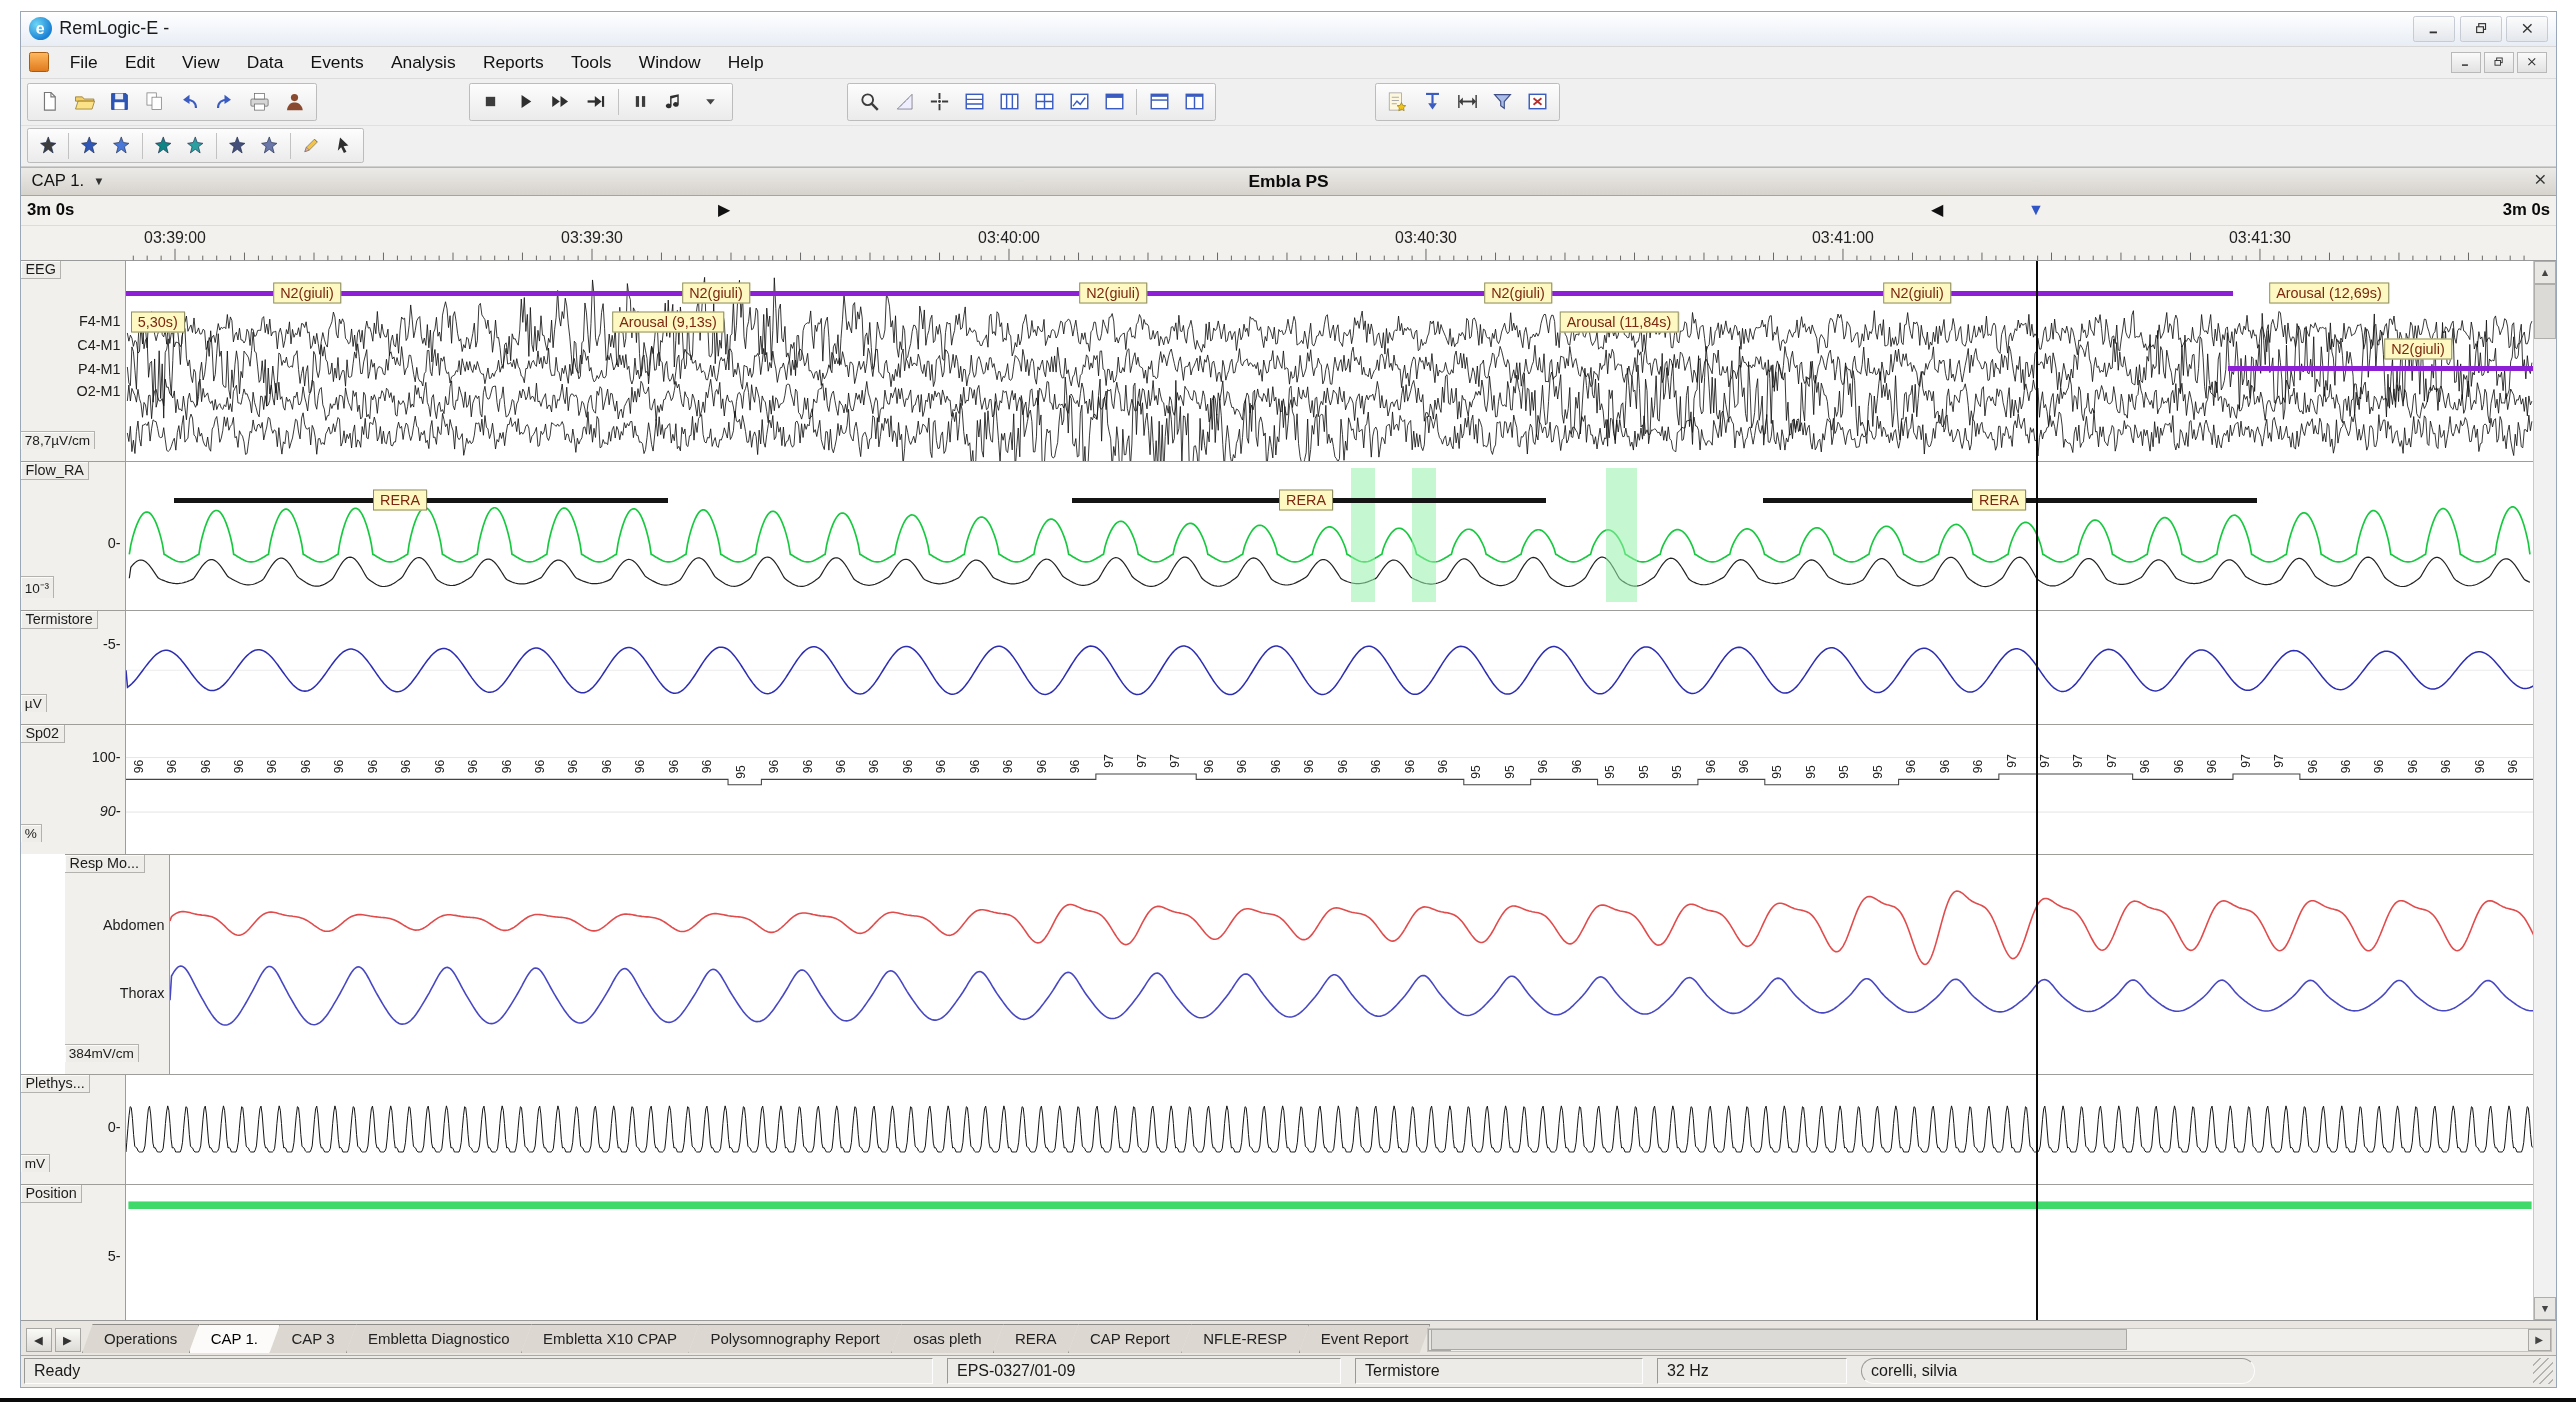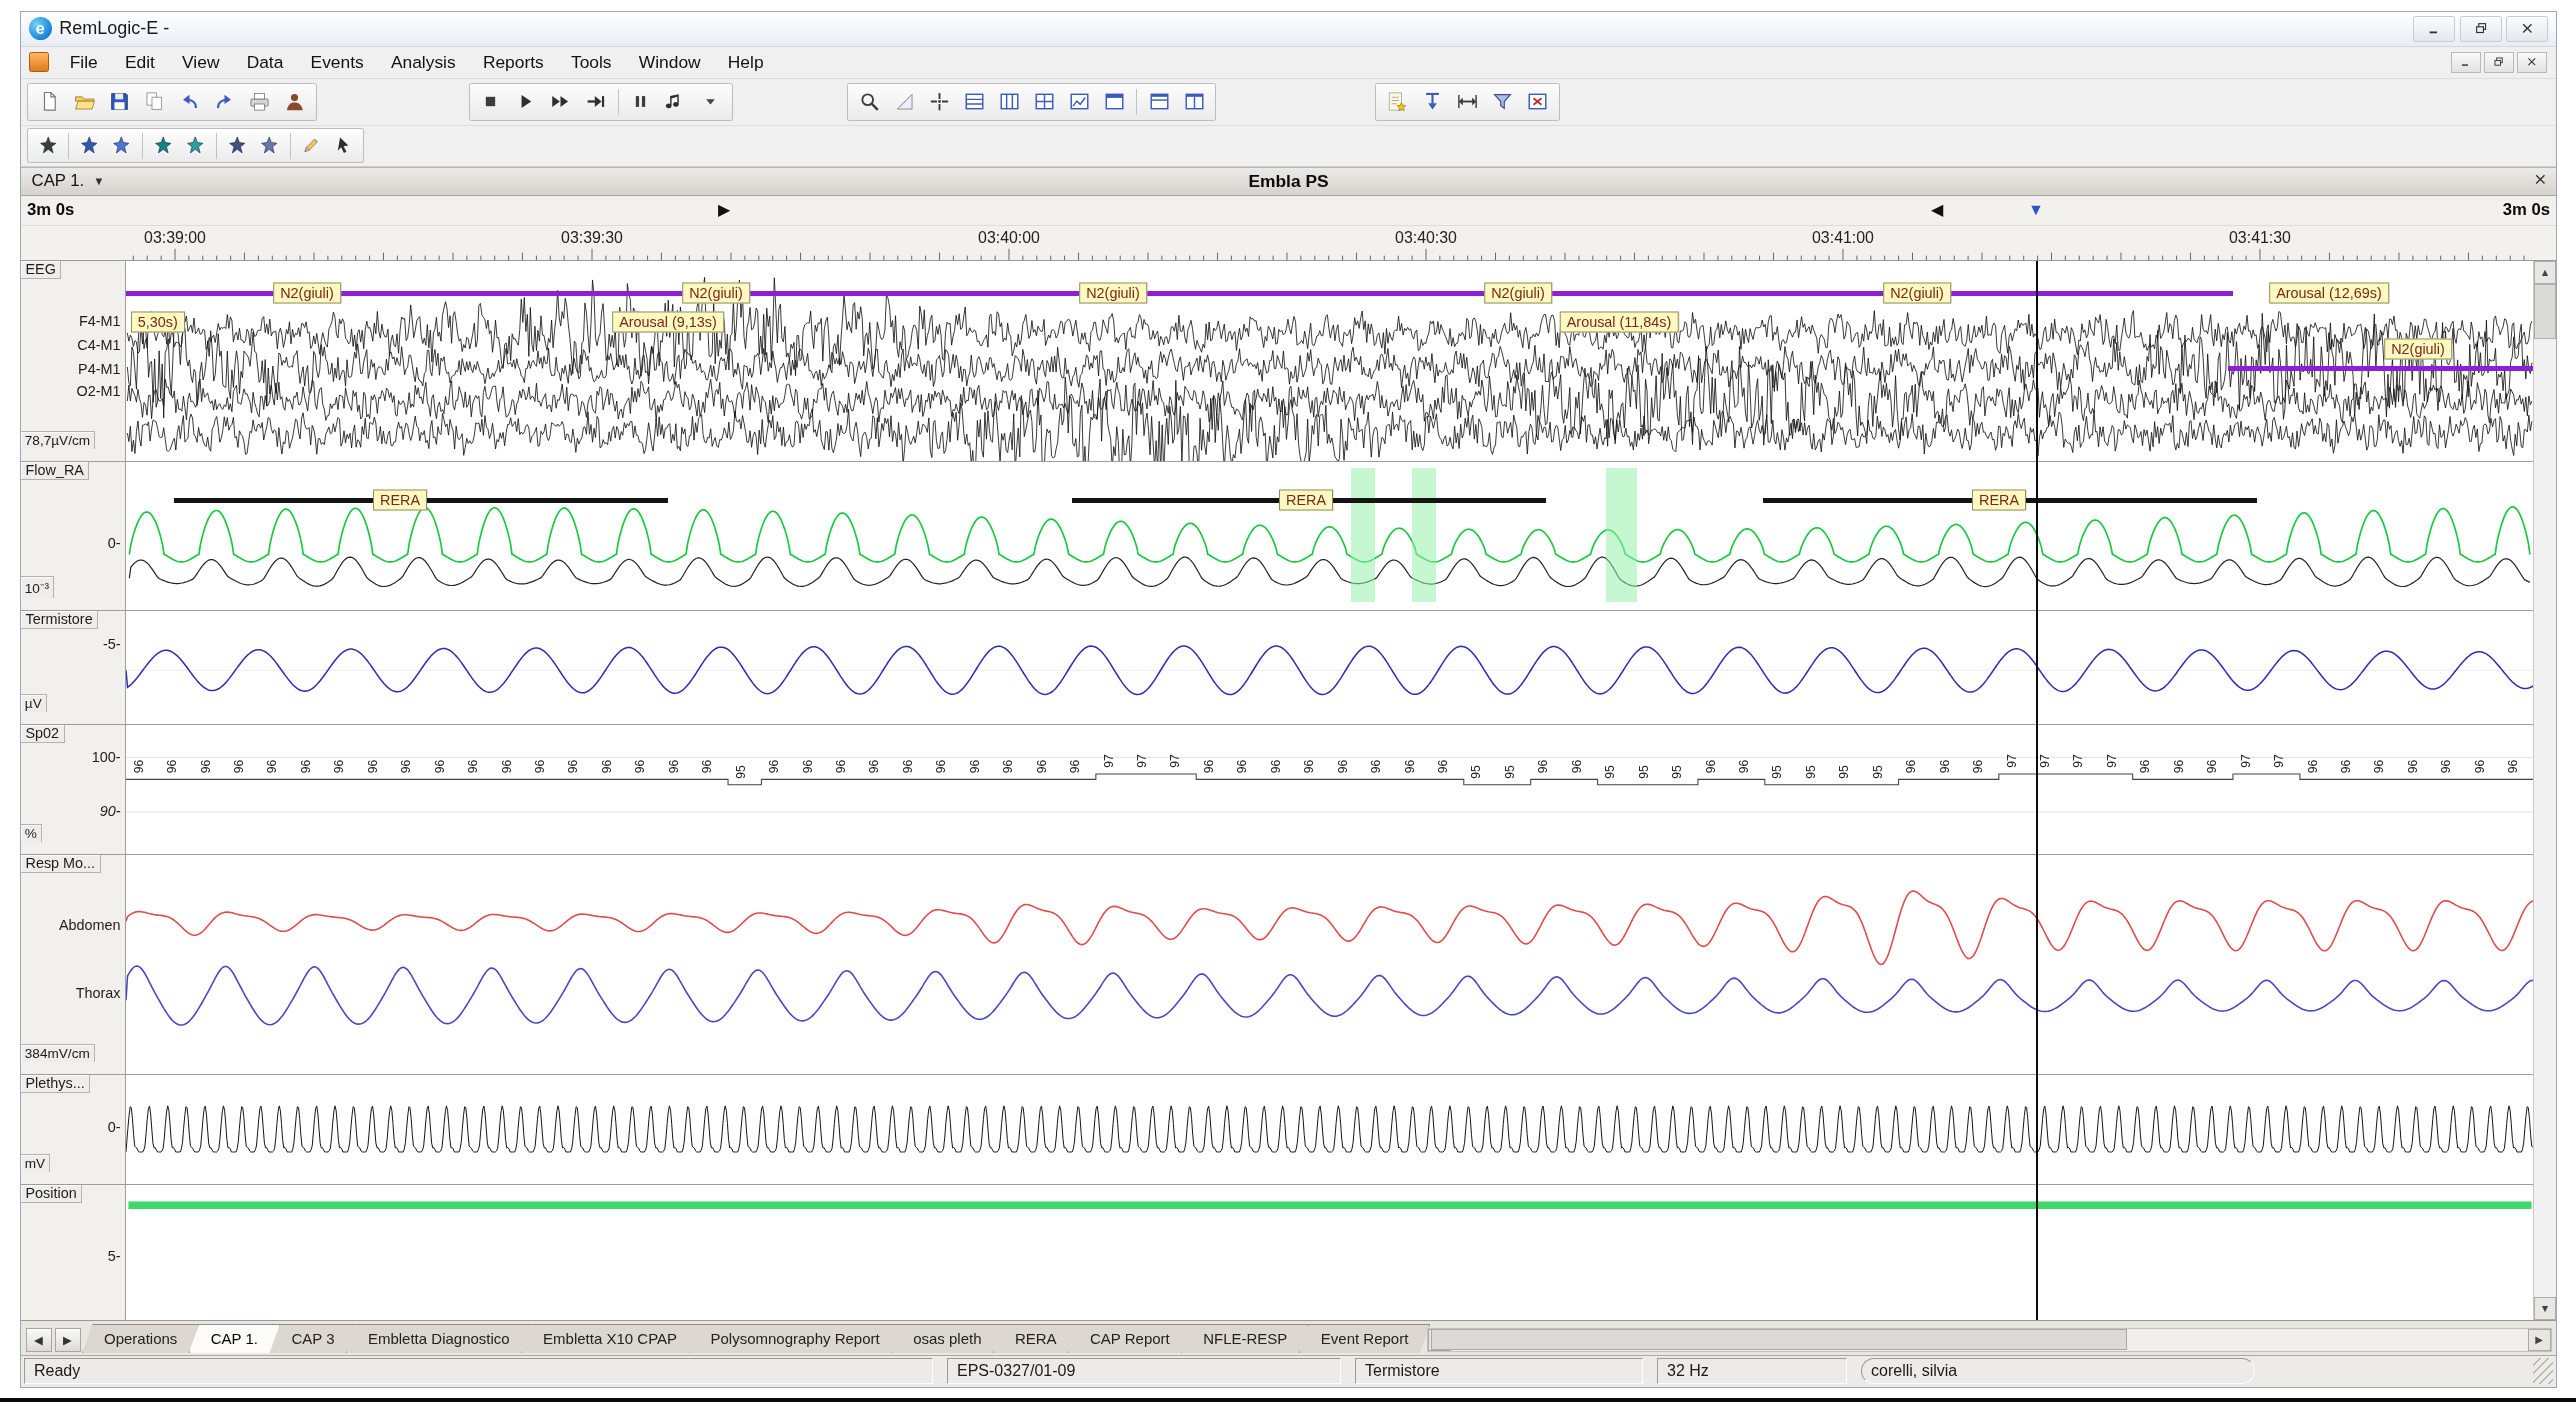--- a/index.html
+++ b/index.html
@@ -560,21 +560,21 @@
             <text x="2844.2708333333335" y="56.29599999999999" transform="rotate(-90 2844.2708333333335 56.29599999999999)" font-size="16" fill="#222">97</text>
             <text x="2888.3680555555557" y="63.47800000000001" transform="rotate(-90 2888.3680555555557 63.47800000000001)" font-size="16" fill="#222">96</text>
             <text x="2932.465277777778" y="63.47800000000001" transform="rotate(-90 2932.465277777778 63.47800000000001)" font-size="16" fill="#222">96</text>
             <text x="2976.5625" y="63.47800000000001" transform="rotate(-90 2976.5625 63.47800000000001)" font-size="16" fill="#222">96</text>
             <text x="3020.659722222222" y="63.47800000000001" transform="rotate(-90 3020.659722222222 63.47800000000001)" font-size="16" fill="#222">96</text>
             <text x="3064.7569444444443" y="63.47800000000001" transform="rotate(-90 3064.7569444444443 63.47800000000001)" font-size="16" fill="#222">96</text>
             <text x="3108.8541666666665" y="63.47800000000001" transform="rotate(-90 3108.8541666666665 63.47800000000001)" font-size="16" fill="#222">96</text>
             <text x="3152.9513888888887" y="63.47800000000001" transform="rotate(-90 3152.9513888888887 63.47800000000001)" font-size="16" fill="#222">96</text>
           </svg></div>
       </div>
-      <div class="chan" style="height: 220px;">
+      <div class="chan" style="height: 220px; margin-left: 44px;">
         <div class="chan-label">
           <div class="chan-name">Resp Mo...</div>
           <div class="chan-scale" style="top: 32%;">Abdomen</div>
           <div class="chan-scale" style="top: 63%;">Thorax</div>
           <div class="chan-unit">384mV/cm</div>
         </div>
         <div class="chan-trace"><svg width="2408" height="220" viewBox="0 0 3175 290">
             <path d="M0 87.0L2 81.3L4 79.6L6 78.2L8 76.9L10 76.0L12 75.3L14 74.8L16 74.6L18 74.6L20 74.7L22 75.0L24 75.4L26 75.9L28 76.5L30 77.0L32 77.5L34 77.9L36 78.3L38 78.7L40 78.9L42 79.2L44 79.4L46 79.6L48 79.9L50 80.2L52 80.6L54 81.1L56 81.8L58 82.7L60 83.7L62 85.0L64 86.4L66 88.0L68 89.7L70 91.6L72 93.5L74 95.5L76 97.5L78 99.3L80 101.0L82 102.6L84 103.8L86 104.8L88 105.5L90 105.7L92 105.6L94 105.2L96 104.3L98 103.2L100 101.6L102 99.8L104 97.8L106 95.6L108 93.3L110 91.0L112 88.6L114 86.3L116 84.2L118 82.2L120 80.4L122 78.9L124 77.7L126 76.7L128 76.0L130 75.5L132 75.3L134 75.3L136 75.5L138 75.8L140 76.2L142 76.7L144 77.3L146 77.8L148 78.4L150 78.9L152 79.3L154 79.7L156 80.0L158 80.3L160 80.5L162 80.8L164 81.0L166 81.3L168 81.6L170 82.0L172 82.6L174 83.2L176 84.0L178 84.9L180 85.9L182 87.1L184 88.4L186 89.8L188 91.2L190 92.7L192 94.1L194 95.5L196 96.8L198 98.0L200 98.9L202 99.7L204 100.3L206 100.6L208 100.6L210 100.3L212 99.8L214 99.1L216 98.1L218 96.9L220 95.5L222 94.0L224 92.3L226 90.7L228 89.0L230 87.3L232 85.7L234 84.3L236 82.9L238 81.8L240 80.8L242 80.0L244 79.3L246 78.9L248 78.6L250 78.5L252 78.6L254 78.8L256 79.0L258 79.3L260 79.7L262 80.1L264 80.5L266 80.8L268 81.1L270 81.4L272 81.6L274 81.8L276 82.0L278 82.2L280 82.3L282 82.5L284 82.7L286 83.0L288 83.3L290 83.7L292 84.3L294 84.9L296 85.7L298 86.6L300 87.6L302 88.7L304 89.9L306 91.1L308 92.4L310 93.6L312 94.8L314 95.9L316 96.8L318 97.7L320 98.3L322 98.7L324 99.0L326 98.9L328 98.7L330 98.2L332 97.4L334 96.5L336 95.4L338 94.1L340 92.7L342 91.2L344 89.6L346 88.1L348 86.6L350 85.1L352 83.8L354 82.6L356 81.5L358 80.6L360 79.9L362 79.3L364 79.0L366 78.8L368 78.7L370 78.8L372 79.0L374 79.3L376 79.6L378 79.9L380 80.3L382 80.6L384 81.0L386 81.2L388 81.5L390 81.7L392 81.9L394 82.0L396 82.2L398 82.3L400 82.5L402 82.7L404 83.0L406 83.4L408 83.9L410 84.5L412 85.3L414 86.1L416 87.1L418 88.2L420 89.4L422 90.6L424 91.9L426 93.2L428 94.4L430 95.6L432 96.7L434 97.6L436 98.4L438 98.9L440 99.3L442 99.4L444 99.2L446 98.9L448 98.2L450 97.3L452 96.3L454 95.0L456 93.6L458 92.1L460 90.5L462 88.9L464 87.3L466 85.8L468 84.3L470 83.0L472 81.8L474 80.8L476 79.9L478 79.3L480 78.8L482 78.5L484 78.4L486 78.4L488 78.6L490 78.8L492 79.1L494 79.4L496 79.8L498 80.2L500 80.5L502 80.8L504 81.1L506 81.4L508 81.6L510 81.7L512 81.9L514 82.0L516 82.2L518 82.4L520 82.7L522 83.0L524 83.5L526 84.1L528 84.8L530 85.6L532 86.6L534 87.7L536 88.9L538 90.1L540 91.4L542 92.8L544 94.1L546 95.4L548 96.6L550 97.7L552 98.6L554 99.3L556 99.8L558 100.0L560 100.0L562 99.7L564 99.2L566 98.4L568 97.4L570 96.1L572 94.7L574 93.2L576 91.6L578 89.9L580 88.2L582 86.5L584 84.9L586 83.4L588 82.1L590 80.9L592 80.0L594 79.2L596 78.6L598 78.2L600 77.9L602 77.9L604 78.0L606 78.2L608 78.5L610 78.8L612 79.2L614 79.6L616 80.0L618 80.3L620 80.6L622 80.9L624 81.1L626 81.3L628 81.5L630 81.6L632 81.8L634 82.0L636 82.3L638 82.6L640 83.0L642 83.6L644 84.3L646 85.1L648 86.0L650 87.1L652 88.3L654 89.6L656 91.0L658 92.5L660 93.9L662 95.3L664 96.6L666 97.8L668 98.9L670 99.8L672 100.4L674 100.8L676 100.9L678 100.8L680 100.3L682 99.6L684 98.7L686 97.4L688 96.0L690 94.5L692 92.8L694 91.0L696 89.2L698 87.4L700 85.6L702 84.0L704 82.5L706 81.1L708 80.0L710 79.0L712 78.3L714 77.7L716 77.4L718 77.2L720 77.3L722 77.4L724 77.7L726 78.0L728 78.4L730 78.8L732 79.2L734 79.6L736 80.0L738 80.3L740 80.6L742 80.8L744 81.0L746 81.2L748 81.3L750 81.5L752 81.8L754 82.1L756 82.5L758 83.0L760 83.7L762 84.5L764 85.4L766 86.5L768 87.8L770 89.1L772 90.6L774 92.1L776 93.6L778 95.2L780 96.7L782 98.0L784 99.3L786 100.3L788 101.1L790 101.7L792 102.0L794 102.0L796 101.7L798 101.0L800 100.1L802 99.0L804 97.5L806 95.9L808 94.1L810 92.3L812 90.3L814 88.4L816 86.4L818 84.6L820 82.9L822 81.3L824 80.0L826 78.8L828 77.9L830 77.2L832 76.8L834 76.5L836 76.4L838 76.5L840 76.7L842 77.1L844 77.5L846 77.9L848 78.4L850 78.8L852 79.2L854 79.6L856 79.9L858 80.2L860 80.4L862 80.6L864 80.8L866 81.0L868 81.2L870 81.5L872 81.9L874 82.4L876 83.0L878 83.8L880 84.8L882 85.9L884 87.1L886 88.6L888 90.1L890 91.7L892 93.4L894 95.0L896 96.7L898 98.2L900 99.7L902 100.9L904 101.9L906 102.7L908 103.2L910 103.3L912 103.1L914 102.6L916 101.8L918 100.7L920 99.2L922 97.6L924 95.7L926 93.8L928 91.7L930 89.5L932 87.4L934 85.4L936 83.4L938 81.7L940 80.1L942 78.7L944 77.6L946 76.7L948 76.1L950 75.7L952 75.5L954 75.5L956 75.7L958 76.0L960 76.4L962 76.9L964 77.3L966 77.8L968 78.3L970 78.7L972 79.1L974 79.4L976 79.6L978 79.9L980 80.1L982 80.3L984 80.5L986 80.8L988 81.1L990 81.6L992 82.2L994 83.0L996 84.0L998 85.1L1000 86.4L1002 87.9L1004 89.6L1006 91.4L1008 93.2L1010 95.1L1012 97.0L1014 98.9L1016 100.6L1018 102.2L1020 103.5L1022 104.6L1024 105.4L1026 105.8L1028 105.9L1030 105.5L1032 104.8L1034 103.8L1036 102.3L1038 100.6L1040 98.5L1042 96.3L1044 93.9L1046 91.4L1048 88.8L1050 86.2L1052 83.8L1054 81.5L1056 79.4L1058 77.5L1060 75.9L1062 74.5L1064 73.5L1066 72.8L1068 72.3L1070 72.1L1072 72.2L1074 72.4L1076 72.8L1078 73.3L1080 73.8L1082 74.4L1084 74.9L1086 75.5L1088 75.9L1090 76.3L1092 76.7L1094 76.9L1096 77.2L1098 77.4L1100 77.6L1102 77.9L1104 78.3L1106 78.9L1108 79.6L1110 80.6L1112 81.8L1114 83.3L1116 85.1L1118 87.2L1120 89.6L1122 92.1L1124 94.9L1126 97.7L1128 100.6L1130 103.5L1132 106.3L1134 108.8L1136 111.1L1138 113.0L1140 114.5L1142 115.4L1144 115.8L1146 115.7L1148 114.9L1150 113.5L1152 111.6L1154 109.1L1156 106.2L1158 102.9L1160 99.3L1162 95.6L1164 91.7L1166 87.8L1168 84.0L1170 80.4L1172 77.1L1174 74.1L1176 71.5L1178 69.4L1180 67.7L1182 66.5L1184 65.7L1186 65.3L1188 65.3L1190 65.6L1192 66.2L1194 66.9L1196 67.8L1198 68.7L1200 69.6L1202 70.5L1204 71.3L1206 72.0L1208 72.6L1210 73.2L1212 73.6L1214 74.0L1216 74.4L1218 74.8L1220 75.4L1222 76.1L1224 77.0L1226 78.2L1228 79.7L1230 81.4L1232 83.5L1234 86.0L1236 88.7L1238 91.6L1240 94.7L1242 98.0L1244 101.3L1246 104.5L1248 107.6L1250 110.5L1252 113.0L1254 115.1L1256 116.6L1258 117.7L1260 118.1L1262 117.9L1264 117.1L1266 115.7L1268 113.7L1270 111.2L1272 108.2L1274 104.9L1276 101.2L1278 97.4L1280 93.5L1282 89.6L1284 85.9L1286 82.4L1288 79.1L1290 76.2L1292 73.7L1294 71.6L1296 70.0L1298 68.8L1300 68.1L1302 67.7L1304 67.7L1306 68.0L1308 68.6L1310 69.3L1312 70.1L1314 71.0L1316 71.9L1318 72.7L1320 73.5L1322 74.3L1324 74.9L1326 75.4L1328 75.9L1330 76.2L1332 76.6L1334 77.0L1336 77.4L1338 78.0L1340 78.7L1342 79.5L1344 80.6L1346 81.9L1348 83.4L1350 85.2L1352 87.2L1354 89.4L1356 91.8L1358 94.3L1360 96.8L1362 99.3L1364 101.8L1366 104.1L1368 106.1L1370 107.9L1372 109.4L1374 110.4L1376 111.0L1378 111.1L1380 110.8L1382 110.0L1384 108.7L1386 106.9L1388 104.8L1390 102.4L1392 99.7L1394 96.7L1396 93.7L1398 90.6L1400 87.6L1402 84.7L1404 81.9L1406 79.4L1408 77.2L1410 75.3L1412 73.7L1414 72.5L1416 71.6L1418 71.1L1420 70.8L1422 70.9L1424 71.1L1426 71.6L1428 72.1L1430 72.8L1432 73.5L1434 74.2L1436 74.9L1438 75.5L1440 76.0L1442 76.4L1444 76.8L1446 77.1L1448 77.4L1450 77.7L1452 78.0L1454 78.4L1456 78.9L1458 79.6L1460 80.4L1462 81.5L1464 82.8L1466 84.4L1468 86.2L1470 88.3L1472 90.5L1474 92.9L1476 95.4L1478 97.9L1480 100.4L1482 102.9L1484 105.1L1486 107.2L1488 108.9L1490 110.2L1492 111.2L1494 111.6L1496 111.6L1498 111.1L1500 110.1L1502 108.6L1504 106.6L1506 104.3L1508 101.6L1510 98.7L1512 95.6L1514 92.4L1516 89.2L1518 86.1L1520 83.1L1522 80.3L1524 77.7L1526 75.5L1528 73.6L1530 72.1L1532 71.0L1534 70.2L1536 69.8L1538 69.7L1540 69.8L1542 70.2L1544 70.8L1546 71.4L1548 72.1L1550 72.9L1552 73.6L1554 74.3L1556 74.9L1558 75.4L1560 75.8L1562 76.2L1564 76.5L1566 76.8L1568 77.1L1570 77.5L1572 78.0L1574 78.6L1576 79.4L1578 80.5L1580 81.8L1582 83.3L1584 85.2L1586 87.2L1588 89.5L1590 92.0L1592 94.7L1594 97.4L1596 100.1L1598 102.8L1600 105.3L1602 107.6L1604 109.7L1606 111.3L1608 112.5L1610 113.3L1612 113.5L1614 113.2L1616 112.4L1618 111.0L1620 109.2L1622 106.9L1624 104.2L1626 101.2L1628 98.0L1630 94.6L1632 91.1L1634 87.7L1636 84.4L1638 81.2L1640 78.4L1642 75.8L1644 73.6L1646 71.8L1648 70.4L1650 69.4L1652 68.7L1654 68.4L1656 68.5L1658 68.8L1660 69.3L1662 69.9L1664 70.7L1666 71.5L1668 72.3L1670 73.0L1672 73.7L1674 74.3L1676 74.8L1678 75.2L1680 75.6L1682 75.9L1684 76.2L1686 76.6L1688 77.1L1690 77.7L1692 78.4L1694 79.4L1696 80.7L1698 82.2L1700 84.0L1702 86.1L1704 88.4L1706 91.0L1708 93.8L1710 96.6L1712 99.6L1714 102.5L1716 105.3L1718 107.9L1720 110.2L1722 112.2L1724 113.7L1726 114.8L1728 115.3L1730 115.3L1732 114.7L1734 113.5L1736 111.8L1738 109.5L1740 106.9L1742 103.8L1744 100.5L1746 96.9L1748 93.2L1750 89.5L1752 85.9L1754 82.5L1756 79.3L1758 76.4L1760 73.8L1762 71.7L1764 70.0L1766 68.7L1768 67.8L1770 67.3L1772 67.2L1774 67.4L1776 67.8L1778 68.4L1780 69.2L1782 70.0L1784 70.9L1786 71.7L1788 72.5L1790 73.1L1792 73.7L1794 74.2L1796 74.7L1798 75.0L1800 75.4L1802 75.7L1804 76.2L1806 76.7L1808 77.4L1810 78.4L1812 79.6L1814 81.0L1816 82.8L1818 84.9L1820 87.3L1822 89.9L1824 92.7L1826 95.7L1828 98.8L1830 101.9L1832 105.0L1834 107.8L1836 110.5L1838 112.8L1840 114.6L1842 116.0L1844 116.9L1846 117.1L1848 116.8L1850 115.8L1852 114.3L1854 112.2L1856 109.6L1858 106.5L1860 103.1L1862 99.4L1864 95.6L1866 91.7L1868 87.8L1870 84.0L1872 80.5L1874 77.2L1876 74.3L1878 71.8L1880 69.8L1882 68.2L1884 67.0L1886 66.3L1888 66.0L1890 66.0L1892 66.4L1894 66.9L1896 67.7L1898 68.5L1900 69.4L1902 70.3L1904 71.2L1906 72.0L1908 72.6L1910 73.2L1912 73.7L1914 74.1L1916 74.5L1918 74.9L1920 75.3L1922 75.8L1924 76.5L1926 77.3L1928 78.5L1930 79.9L1932 81.6L1934 83.6L1936 86.0L1938 88.6L1940 91.5L1942 94.6L1944 97.9L1946 101.1L1948 104.4L1950 107.5L1952 110.5L1954 113.1L1956 115.3L1958 117.0L1960 118.2L1962 118.8L1964 118.7L1966 118.0L1968 116.7L1970 114.8L1972 112.3L1974 109.3L1976 105.8L1978 102.1L1980 98.1L1982 94.0L1984 89.9L1986 85.8L1988 81.9L1990 78.4L1992 75.1L1994 72.3L1996 69.9L1998 68.0L2000 66.5L2002 65.5L2004 65.0L2006 64.9L2008 65.1L2010 65.5L2012 66.2L2014 67.1L2016 68.0L2018 69.0L2020 69.9L2022 70.8L2024 71.5L2026 72.2L2028 72.8L2030 73.2L2032 73.6L2034 74.0L2036 74.4L2038 74.9L2040 75.5L2042 76.4L2044 77.4L2046 78.7L2048 80.4L2050 82.4L2052 84.7L2054 87.3L2056 90.2L2058 93.4L2060 96.7L2062 100.1L2064 103.6L2066 107.0L2068 110.1L2070 113.1L2072 115.6L2074 117.7L2076 119.2L2078 120.1L2080 120.4L2082 120.0L2084 119.0L2086 117.3L2088 114.9L2090 112.0L2092 108.7L2094 104.9L2096 100.8L2098 96.5L2100 92.2L2102 87.9L2104 83.7L2106 79.7L2108 76.1L2110 72.9L2112 70.1L2114 67.8L2116 66.0L2118 64.7L2120 63.9L2122 63.5L2124 63.5L2126 63.9L2128 64.5L2130 65.3L2132 66.2L2134 67.2L2136 68.2L2138 69.1L2140 69.9L2142 70.7L2144 71.3L2146 71.8L2148 72.2L2150 72.6L2152 73.0L2154 73.4L2156 74.0L2158 74.7L2160 75.7L2162 77.0L2164 78.6L2166 80.6L2168 83.0L2170 85.8L2172 88.9L2174 92.4L2176 96.2L2178 100.2L2180 104.2L2182 108.3L2184 112.3L2186 116.0L2188 119.4L2190 122.3L2192 124.7L2194 126.4L2196 127.4L2198 127.5L2200 126.9L2202 125.4L2204 123.1L2206 120.1L2208 116.3L2210 112.0L2212 107.1L2214 101.9L2216 96.4L2218 90.9L2220 85.4L2222 80.0L2224 75.0L2226 70.4L2228 66.3L2230 62.8L2232 59.9L2234 57.7L2236 56.1L2238 55.1L2240 54.7L2242 54.8L2244 55.4L2246 56.2L2248 57.3L2250 58.5L2252 59.8L2254 61.0L2256 62.2L2258 63.2L2260 64.1L2262 64.9L2264 65.5L2266 66.0L2268 66.5L2270 67.1L2272 67.7L2274 68.6L2276 69.9L2278 71.5L2280 73.6L2282 76.2L2284 79.4L2286 83.1L2288 87.5L2290 92.3L2292 97.6L2294 103.2L2296 109.0L2298 114.9L2300 120.6L2302 126.1L2304 131.2L2306 135.6L2308 139.2L2310 141.9L2312 143.6L2314 144.2L2316 143.7L2318 141.9L2320 139.0L2322 135.1L2324 130.1L2326 124.3L2328 117.8L2330 110.8L2332 103.4L2334 95.9L2336 88.5L2338 81.3L2340 74.5L2342 68.4L2344 62.9L2346 58.2L2348 54.3L2350 51.4L2352 49.3L2354 48.0L2356 47.5L2358 47.7L2360 48.4L2362 49.6L2364 51.0L2366 52.7L2368 54.5L2370 56.3L2372 58.0L2374 59.5L2376 60.9L2378 62.0L2380 63.0L2382 63.8L2384 64.6L2386 65.4L2388 66.2L2390 67.2L2392 68.5L2394 70.1L2396 72.2L2398 74.7L2400 77.7L2402 81.3L2404 85.3L2406 89.7L2408 94.6L2410 99.7L2412 105.0L2414 110.3L2416 115.5L2418 120.4L2420 124.9L2422 128.8L2424 132.0L2426 134.5L2428 136.0L2430 136.6L2432 136.2L2434 134.8L2436 132.4L2438 129.2L2440 125.1L2442 120.3L2444 115.0L2446 109.3L2448 103.3L2450 97.2L2452 91.1L2454 85.3L2456 79.8L2458 74.8L2460 70.3L2462 66.4L2464 63.3L2466 60.8L2468 59.0L2470 57.8L2472 57.3L2474 57.3L2476 57.7L2478 58.6L2480 59.7L2482 60.9L2484 62.3L2486 63.7L2488 65.0L2490 66.2L2492 67.3L2494 68.3L2496 69.1L2498 69.7L2500 70.3L2502 70.9L2504 71.5L2506 72.1L2508 73.0L2510 74.0L2512 75.3L2514 77.0L2516 79.0L2518 81.4L2520 84.2L2522 87.3L2524 90.8L2526 94.5L2528 98.5L2530 102.5L2532 106.5L2534 110.4L2536 114.0L2538 117.4L2540 120.3L2542 122.6L2544 124.3L2546 125.3L2548 125.6L2550 125.0L2552 123.8L2554 121.7L2556 119.0L2558 115.6L2560 111.7L2562 107.4L2564 102.7L2566 97.8L2568 92.9L2570 88.0L2572 83.2L2574 78.8L2576 74.7L2578 71.1L2580 68.0L2582 65.5L2584 63.5L2586 62.1L2588 61.2L2590 60.8L2592 60.9L2594 61.3L2596 62.0L2598 63.0L2600 64.1L2602 65.2L2604 66.3L2606 67.4L2608 68.4L2610 69.2L2612 69.9L2614 70.6L2616 71.1L2618 71.5L2620 72.0L2622 72.5L2624 73.2L2626 74.0L2628 75.1L2630 76.5L2632 78.2L2634 80.4L2636 82.9L2638 85.8L2640 89.0L2642 92.5L2644 96.3L2646 100.3L2648 104.3L2650 108.3L2652 112.1L2654 115.6L2656 118.8L2658 121.5L2660 123.6L2662 125.0L2664 125.7L2666 125.6L2668 124.7L2670 123.1L2672 120.7L2674 117.7L2676 114.0L2678 109.8L2680 105.3L2682 100.4L2684 95.5L2686 90.5L2688 85.6L2690 80.9L2692 76.6L2694 72.7L2696 69.2L2698 66.4L2700 64.1L2702 62.4L2704 61.2L2706 60.6L2708 60.4L2710 60.7L2712 61.3L2714 62.1L2716 63.2L2718 64.3L2720 65.5L2722 66.6L2724 67.6L2726 68.6L2728 69.4L2730 70.0L2732 70.6L2734 71.1L2736 71.6L2738 72.1L2740 72.7L2742 73.4L2744 74.4L2746 75.6L2748 77.2L2750 79.2L2752 81.5L2754 84.2L2756 87.3L2758 90.8L2760 94.5L2762 98.4L2764 102.5L2766 106.5L2768 110.5L2770 114.2L2772 117.6L2774 120.6L2776 123.0L2778 124.8L2780 125.8L2782 126.1L2784 125.7L2786 124.4L2788 122.4L2790 119.6L2792 116.2L2794 112.2L2796 107.8L2798 103.0L2800 98.1L2802 93.0L2804 88.0L2806 83.2L2808 78.6L2810 74.4L2812 70.7L2814 67.6L2816 65.0L2818 62.9L2820 61.5L2822 60.6L2824 60.2L2826 60.3L2828 60.7L2830 61.5L2832 62.4L2834 63.6L2836 64.7L2838 65.9L2840 67.0L2842 68.0L2844 68.9L2846 69.6L2848 70.2L2850 70.8L2852 71.2L2854 71.7L2856 72.3L2858 72.9L2860 73.8L2862 74.9L2864 76.3L2866 78.1L2868 80.2L2870 82.8L2872 85.7L2874 89.0L2876 92.6L2878 96.5L2880 100.5L2882 104.6L2884 108.6L2886 112.5L2888 116.1L2890 119.3L2892 122.0L2894 124.1L2896 125.6L2898 126.2L2900 126.2L2902 125.3L2904 123.6L2906 121.2L2908 118.1L2910 114.4L2912 110.1L2914 105.5L2916 100.6L2918 95.6L2920 90.5L2922 85.5L2924 80.8L2926 76.4L2928 72.5L2930 69.0L2932 66.2L2934 63.8L2936 62.1L2938 60.9L2940 60.3L2942 60.2L2944 60.4L2946 61.0L2948 61.9L2950 63.0L2952 64.1L2954 65.3L2956 66.4L2958 67.5L2960 68.4L2962 69.2L2964 69.9L2966 70.5L2968 71.0L2970 71.5L2972 72.0L2974 72.6L2976 73.3L2978 74.3L2980 75.6L2982 77.2L2984 79.1L2986 81.5L2988 84.2L2990 87.3L2992 90.8L2994 94.5L2996 98.5L2998 102.5L3000 106.6L3002 110.6L3004 114.3L3006 117.7L3008 120.7L3010 123.1L3012 124.8L3014 125.9L3016 126.2L3018 125.7L3020 124.4L3022 122.4L3024 119.6L3026 116.2L3028 112.2L3030 107.8L3032 103.0L3034 98.1L3036 93.0L3038 88.0L3040 83.2L3042 78.6L3044 74.5L3046 70.8L3048 67.6L3050 65.0L3052 63.0L3054 61.6L3056 60.7L3058 60.3L3060 60.4L3062 60.8L3064 61.6L3066 62.5L3068 63.6L3070 64.8L3072 66.0L3074 67.1L3076 68.1L3078 68.9L3080 69.7L3082 70.3L3084 70.8L3086 71.3L3088 71.8L3090 72.3L3092 73.0L3094 73.9L3096 75.0L3098 76.4L3100 78.2L3102 80.3L3104 82.8L3106 85.7L3108 89.0L3110 92.6L3112 96.4L3114 100.4L3116 104.4L3118 108.4L3120 112.3L3122 115.8L3124 119.0L3126 121.7L3128 123.7L3130 125.1L3132 125.8L3134 125.7L3136 124.9L3138 123.2L3140 120.8L3142 117.7L3144 114.0L3146 109.9L3148 105.3L3150 100.4L3152 95.4L3154 90.4L3156 85.6L3158 80.9L3160 76.6L3162 72.7L3164 69.3L3166 66.4L3168 64.2L3170 62.5L3172 61.3L3174 60.7" fill="none" stroke="#e14b4b" stroke-width="2.1"></path>
             <path d="M0 191.4L2 159.5L4 156.0L6 152.8L8 150.2L10 148.2L12 146.9L14 146.4L16 146.6L18 147.7L20 149.5L22 151.9L24 154.9L26 158.3L28 162.0L30 165.8L32 169.8L34 173.7L36 177.6L38 181.3L40 185.0L42 188.6L44 192.1L46 195.6L48 199.1L50 202.5L52 205.7L54 208.8L56 211.7L58 214.4L60 216.7L62 218.8L64 220.6L66 222.0L68 223.1L70 223.8L72 224.2L74 224.1L76 223.7L78 222.9L80 221.8L82 220.3L84 218.5L86 216.3L88 213.9L90 211.2L92 208.3L94 205.2L96 201.9L98 198.5L100 195.1L102 191.6L104 188.1L106 184.5L108 180.9L110 177.1L112 173.3L114 169.4L116 165.5L118 161.7L120 158.1L122 154.8L124 151.9L126 149.6L128 147.9L130 147.0L132 146.9L134 147.6L136 149.0L138 151.1L140 153.8L142 156.9L144 160.5L146 164.2L148 168.1L150 172.0L152 175.9L154 179.6L156 183.3L158 186.9L160 190.4L162 193.8L164 197.3L166 200.7L168 203.9L170 207.0L172 210.0L174 212.7L176 215.2L178 217.4L180 219.3L182 220.9L184 222.1L186 223.0L188 223.5L190 223.7L192 223.4L194 222.8L196 221.9L198 220.6L200 218.9L202 217.0L204 214.7L206 212.2L208 209.5L210 206.5L212 203.4L214 200.1L216 196.7L218 193.3L220 189.9L222 186.4L224 182.9L226 179.2L228 175.5L230 171.7L232 167.8L234 164.0L236 160.3L238 156.9L240 153.8L242 151.2L244 149.3L246 148.0L248 147.5L250 147.7L252 148.8L254 150.5L256 152.9L258 155.8L260 159.2L262 162.8L264 166.6L266 170.4L268 174.3L270 178.0L272 181.7L274 185.2L276 188.7L278 192.1L280 195.5L282 198.8L284 202.1L286 205.2L288 208.2L290 211.0L292 213.5L294 215.8L296 217.8L298 219.6L300 220.9L302 222.0L304 222.7L306 223.0L308 222.9L310 222.5L312 221.8L314 220.7L316 219.2L318 217.5L320 215.4L322 213.1L324 210.5L326 207.7L328 204.7L330 201.5L332 198.3L334 194.9L336 191.6L338 188.2L340 184.8L342 181.3L344 177.6L346 173.9L348 170.2L350 166.4L352 162.6L354 159.1L356 155.9L358 153.1L360 150.8L362 149.2L364 148.3L366 148.2L368 148.8L370 150.2L372 152.3L374 154.9L376 158.0L378 161.5L380 165.2L382 168.9L384 172.7L386 176.5L388 180.1L390 183.6L392 187.0L394 190.4L396 193.7L398 197.0L400 200.3L402 203.4L404 206.4L406 209.2L408 211.8L410 214.2L412 216.3L414 218.1L416 219.6L418 220.8L420 221.7L422 222.1L424 222.3L426 222.1L428 221.5L430 220.6L432 219.3L434 217.8L436 215.9L438 213.7L440 211.3L442 208.7L444 205.8L446 202.8L448 199.7L450 196.5L452 193.2L454 189.9L456 186.6L458 183.2L460 179.7L462 176.1L464 172.5L466 168.7L468 165.0L470 161.4L472 158.1L474 155.1L476 152.6L478 150.7L480 149.4L482 148.9L484 149.2L486 150.2L488 151.9L490 154.2L492 157.1L494 160.3L496 163.9L498 167.6L500 171.3L502 175.0L504 178.6L506 182.1L508 185.5L510 188.8L512 192.0L514 195.3L516 198.5L518 201.6L520 204.6L522 207.4L524 210.1L526 212.5L528 214.7L530 216.6L532 218.2L534 219.5L536 220.5L538 221.2L540 221.5L542 221.4L544 221.0L546 220.3L548 219.3L550 217.9L552 216.2L554 214.2L556 212.0L558 209.5L560 206.9L562 204.0L564 201.0L566 197.9L568 194.8L570 191.6L572 188.4L574 185.1L576 181.7L578 178.3L580 174.7L582 171.1L584 167.4L586 163.8L588 160.4L590 157.3L592 154.5L594 152.3L596 150.8L598 149.9L600 149.8L602 150.4L604 151.8L606 153.8L608 156.4L610 159.4L612 162.7L614 166.3L616 170.0L618 173.6L620 177.2L622 180.7L624 184.0L626 187.3L628 190.4L630 193.6L632 196.7L634 199.8L636 202.8L638 205.6L640 208.3L642 210.7L644 213.0L646 215.0L648 216.7L650 218.1L652 219.2L654 220.0L656 220.5L658 220.6L660 220.4L662 219.9L664 219.0L666 217.8L668 216.3L670 214.5L672 212.5L674 210.2L676 207.7L678 205.1L680 202.2L682 199.3L684 196.2L686 193.1L688 190.0L690 186.9L692 183.7L694 180.4L696 176.9L698 173.4L700 169.8L702 166.3L704 162.8L706 159.5L708 156.6L710 154.2L712 152.3L714 151.1L716 150.6L718 150.9L720 151.9L722 153.6L724 155.8L726 158.6L728 161.8L730 165.2L732 168.7L734 172.3L736 175.9L738 179.3L740 182.6L742 185.8L744 188.9L746 192.0L748 195.1L750 198.1L752 201.0L754 203.8L756 206.5L758 209.0L760 211.2L762 213.3L764 215.1L766 216.6L768 217.9L770 218.8L772 219.4L774 219.7L776 219.6L778 219.3L780 218.6L782 217.6L784 216.3L786 214.7L788 212.9L790 210.8L792 208.4L794 205.9L796 203.3L798 200.4L800 197.5L802 194.6L804 191.6L806 188.5L808 185.5L810 182.3L812 179.0L814 175.7L816 172.2L818 168.7L820 165.2L822 161.9L824 158.9L826 156.2L828 154.1L830 152.6L832 151.7L834 151.6L836 152.2L838 153.6L840 155.5L842 158.0L844 160.9L846 164.2L848 167.6L850 171.1L852 174.6L854 178.0L856 181.3L858 184.5L860 187.5L862 190.5L864 193.5L866 196.4L868 199.3L870 202.0L872 204.7L874 207.2L876 209.5L878 211.6L880 213.5L882 215.1L884 216.4L886 217.4L888 218.2L890 218.6L892 218.7L894 218.5L896 218.0L898 217.2L900 216.1L902 214.7L904 213.0L906 211.1L908 209.0L910 206.7L912 204.2L914 201.5L916 198.7L918 195.9L920 193.0L922 190.1L924 187.2L926 184.2L928 181.1L930 177.8L932 174.5L934 171.1L936 167.6L938 164.3L940 161.2L942 158.4L944 156.0L946 154.2L948 153.1L950 152.6L952 152.8L954 153.8L956 155.4L958 157.6L960 160.3L962 163.3L964 166.6L966 170.0L968 173.5L970 176.8L972 180.1L974 183.2L976 186.2L978 189.1L980 192.0L982 194.8L984 197.6L986 200.3L988 202.9L990 205.4L992 207.7L994 209.9L996 211.8L998 213.4L1000 214.9L1002 216.0L1004 216.9L1006 217.4L1008 217.7L1010 217.7L1012 217.3L1014 216.7L1016 215.7L1018 214.5L1020 213.1L1022 211.3L1024 209.4L1026 207.2L1028 204.9L1030 202.4L1032 199.8L1034 197.1L1036 194.3L1038 191.5L1040 188.7L1042 185.9L1044 182.9L1046 179.9L1048 176.7L1050 173.4L1052 170.0L1054 166.7L1056 163.6L1058 160.6L1060 158.1L1062 156.0L1064 154.6L1066 153.8L1068 153.6L1070 154.2L1072 155.5L1074 157.4L1076 159.8L1078 162.6L1080 165.8L1082 169.0L1084 172.4L1086 175.7L1088 178.9L1090 182.0L1092 185.0L1094 187.8L1096 190.6L1098 193.3L1100 196.0L1102 198.7L1104 201.3L1106 203.7L1108 206.0L1110 208.2L1112 210.1L1114 211.8L1116 213.3L1118 214.5L1120 215.5L1122 216.2L1124 216.6L1126 216.7L1128 216.5L1130 216.0L1132 215.3L1134 214.2L1136 212.9L1138 211.4L1140 209.6L1142 207.7L1144 205.5L1146 203.2L1148 200.7L1150 198.2L1152 195.6L1154 192.9L1156 190.2L1158 187.5L1160 184.7L1162 181.8L1164 178.8L1166 175.6L1168 172.4L1170 169.1L1172 165.9L1174 162.9L1176 160.2L1178 158.0L1180 156.2L1182 155.1L1184 154.7L1186 154.9L1188 155.8L1190 157.4L1192 159.5L1194 162.1L1196 165.0L1198 168.2L1200 171.4L1202 174.7L1204 177.8L1206 180.9L1208 183.8L1210 186.6L1212 189.3L1214 191.9L1216 194.5L1218 197.1L1220 199.6L1222 202.0L1224 204.3L1226 206.5L1228 208.4L1230 210.2L1232 211.7L1234 213.0L1236 214.1L1238 214.9L1240 215.4L1242 215.6L1244 215.6L1246 215.3L1248 214.7L1250 213.8L1252 212.7L1254 211.3L1256 209.7L1258 208.0L1260 206.0L1262 203.8L1264 201.5L1266 199.1L1268 196.6L1270 194.1L1272 191.5L1274 189.0L1276 186.3L1278 183.6L1280 180.7L1282 177.7L1284 174.6L1286 171.5L1288 168.3L1290 165.3L1292 162.5L1294 160.0L1296 158.0L1298 156.6L1300 155.8L1302 155.7L1304 156.3L1306 157.6L1308 159.4L1310 161.7L1312 164.4L1314 167.4L1316 170.5L1318 173.7L1320 176.8L1322 179.9L1324 182.7L1326 185.5L1328 188.1L1330 190.6L1332 193.2L1334 195.6L1336 198.1L1338 200.4L1340 202.7L1342 204.8L1344 206.8L1346 208.5L1348 210.1L1350 211.5L1352 212.6L1354 213.5L1356 214.1L1358 214.5L1360 214.6L1362 214.4L1364 214.0L1366 213.3L1368 212.3L1370 211.1L1372 209.7L1374 208.1L1376 206.3L1378 204.3L1380 202.2L1382 200.0L1384 197.6L1386 195.2L1388 192.8L1390 190.3L1392 187.8L1394 185.2L1396 182.6L1398 179.7L1400 176.8L1402 173.7L1404 170.6L1406 167.6L1408 164.7L1410 162.1L1412 160.0L1414 158.3L1416 157.2L1418 156.8L1420 157.0L1422 157.9L1424 159.4L1426 161.4L1428 163.9L1430 166.7L1432 169.7L1434 172.8L1436 175.9L1438 178.9L1440 181.7L1442 184.4L1444 187.0L1446 189.5L1448 191.9L1450 194.3L1452 196.6L1454 198.9L1456 201.1L1458 203.2L1460 205.2L1462 207.0L1464 208.6L1466 210.0L1468 211.1L1470 212.1L1472 212.8L1474 213.3L1476 213.5L1478 213.5L1480 213.2L1482 212.7L1484 211.9L1486 210.8L1488 209.6L1490 208.2L1492 206.5L1494 204.7L1496 202.7L1498 200.7L1500 198.5L1502 196.2L1504 193.9L1506 191.5L1508 189.2L1510 186.8L1512 184.2L1514 181.6L1516 178.8L1518 175.9L1520 172.9L1522 169.9L1524 167.0L1526 164.3L1528 161.9L1530 160.0L1532 158.7L1534 157.9L1536 157.8L1538 158.4L1540 159.6L1542 161.3L1544 163.6L1546 166.2L1548 169.0L1550 172.0L1552 175.0L1554 178.0L1556 180.8L1558 183.5L1560 186.0L1562 188.4L1564 190.7L1566 193.0L1568 195.3L1570 197.5L1572 199.6L1574 201.7L1576 203.6L1578 205.4L1580 207.0L1582 208.5L1584 209.7L1586 210.7L1588 211.5L1590 212.1L1592 212.4L1594 212.5L1596 212.4L1598 212.0L1600 211.3L1602 210.5L1604 209.4L1606 208.1L1608 206.6L1610 205.0L1612 203.2L1614 201.2L1616 199.2L1618 197.1L1620 194.9L1622 192.6L1624 190.4L1626 188.1L1628 185.8L1630 183.3L1632 180.7L1634 177.9L1636 175.0L1638 172.1L1640 169.2L1642 166.5L1644 164.0L1646 161.9L1648 160.3L1650 159.2L1652 158.8L1654 159.0L1656 159.9L1658 161.3L1660 163.3L1662 165.7L1664 168.4L1666 171.2L1668 174.2L1670 177.1L1672 179.9L1674 182.5L1676 185.0L1678 187.4L1680 189.6L1682 191.8L1684 194.0L1686 196.2L1688 198.2L1690 200.2L1692 202.1L1694 203.9L1696 205.5L1698 207.0L1700 208.3L1702 209.4L1704 210.2L1706 210.9L1708 211.3L1710 211.5L1712 211.5L1714 211.2L1716 210.7L1718 210.0L1720 209.1L1722 207.9L1724 206.6L1726 205.1L1728 203.5L1730 201.7L1732 199.8L1734 197.8L1736 195.8L1738 193.6L1740 191.5L1742 189.4L1744 187.2L1746 184.9L1748 182.4L1750 179.8L1752 177.1L1754 174.2L1756 171.4L1758 168.6L1760 166.0L1762 163.8L1764 161.9L1766 160.6L1768 159.9L1770 159.8L1772 160.3L1774 161.5L1776 163.2L1778 165.3L1780 167.8L1782 170.5L1784 173.4L1786 176.2L1788 179.0L1790 181.7L1792 184.1L1794 186.5L1796 188.7L1798 190.8L1800 192.9L1802 194.9L1804 196.9L1806 198.9L1808 200.7L1810 202.5L1812 204.1L1814 205.6L1816 206.9L1818 208.0L1820 209.0L1822 209.7L1824 210.2L1826 210.5L1828 210.6L1830 210.4L1832 210.1L1834 209.5L1836 208.7L1838 207.7L1840 206.6L1842 205.2L1844 203.7L1846 202.1L1848 200.3L1850 198.5L1852 196.5L1854 194.5L1856 192.5L1858 190.5L1860 188.4L1862 186.3L1864 184.0L1866 181.6L1868 179.0L1870 176.2L1872 173.5L1874 170.7L1876 168.1L1878 165.7L1880 163.7L1882 162.1L1884 161.1L1886 160.7L1888 160.9L1890 161.7L1892 163.1L1894 165.0L1896 167.3L1898 169.9L1900 172.6L1902 175.4L1904 178.2L1906 180.8L1908 183.3L1910 185.6L1912 187.8L1914 189.8L1916 191.8L1918 193.8L1920 195.7L1922 197.6L1924 199.4L1926 201.2L1928 202.8L1930 204.2L1932 205.6L1934 206.7L1936 207.7L1938 208.5L1940 209.1L1942 209.5L1944 209.7L1946 209.6L1948 209.4L1950 209.0L1952 208.3L1954 207.5L1956 206.4L1958 205.2L1960 203.9L1962 202.4L1964 200.8L1966 199.0L1968 197.2L1970 195.4L1972 193.4L1974 191.5L1976 189.6L1978 187.5L1980 185.4L1982 183.2L1984 180.7L1986 178.1L1988 175.4L1990 172.7L1992 170.1L1994 167.6L1996 165.4L1998 163.7L2000 162.4L2002 161.7L2004 161.6L2006 162.1L2008 163.2L2010 164.8L2012 166.9L2014 169.3L2016 171.9L2018 174.6L2020 177.3L2022 180.0L2024 182.4L2026 184.8L2028 186.9L2030 188.9L2032 190.8L2034 192.7L2036 194.6L2038 196.4L2040 198.2L2042 199.9L2044 201.5L2046 203.0L2048 204.3L2050 205.5L2052 206.5L2054 207.4L2056 208.0L2058 208.5L2060 208.8L2062 208.8L2064 208.7L2066 208.4L2068 207.9L2070 207.2L2072 206.3L2074 205.2L2076 204.0L2078 202.6L2080 201.1L2082 199.5L2084 197.8L2086 196.1L2088 194.3L2090 192.4L2092 190.6L2094 188.7L2096 186.7L2098 184.6L2100 182.3L2102 179.9L2104 177.3L2106 174.7L2108 172.0L2110 169.5L2112 167.2L2114 165.2L2116 163.7L2118 162.7L2120 162.3L2122 162.6L2124 163.4L2126 164.7L2128 166.6L2130 168.8L2132 171.2L2134 173.9L2136 176.5L2138 179.1L2140 181.6L2142 183.9L2144 186.1L2146 188.1L2148 189.9L2150 191.8L2152 193.6L2154 195.3L2156 197.1L2158 198.7L2160 200.3L2162 201.8L2164 203.1L2166 204.3L2168 205.4L2170 206.3L2172 207.0L2174 207.6L2176 207.9L2178 208.1L2180 208.1L2182 207.8L2184 207.4L2186 206.8L2188 206.1L2190 205.1L2192 204.0L2194 202.8L2196 201.4L2198 200.0L2200 198.4L2202 196.7L2204 195.0L2206 193.3L2208 191.5L2210 189.7L2212 187.9L2214 185.9L2216 183.8L2218 181.5L2220 179.0L2222 176.5L2224 173.9L2226 171.3L2228 168.9L2230 166.8L2232 165.1L2234 163.9L2236 163.2L2238 163.1L2240 163.6L2242 164.7L2244 166.3L2246 168.3L2248 170.6L2250 173.1L2252 175.7L2254 178.3L2256 180.8L2258 183.1L2260 185.3L2262 187.3L2264 189.1L2266 190.9L2268 192.6L2270 194.3L2272 196.0L2274 197.6L2276 199.2L2278 200.7L2280 202.0L2282 203.2L2284 204.3L2286 205.3L2288 206.1L2290 206.7L2292 207.1L2294 207.3L2296 207.4L2298 207.3L2300 207.0L2302 206.5L2304 205.9L2306 205.0L2308 204.1L2310 203.0L2312 201.7L2314 200.3L2316 198.9L2318 197.3L2320 195.7L2322 194.0L2324 192.3L2326 190.6L2328 188.9L2330 187.1L2332 185.1L2334 183.0L2336 180.6L2338 178.2L2340 175.6L2342 173.1L2344 170.7L2346 168.4L2348 166.5L2350 165.0L2352 164.1L2354 163.7L2356 163.9L2358 164.7L2360 166.0L2362 167.8L2364 169.9L2366 172.3L2368 174.8L2370 177.4L2372 179.9L2374 182.3L2376 184.5L2378 186.5L2380 188.3L2382 190.1L2384 191.7L2386 193.4L2388 195.0L2390 196.6L2392 198.2L2394 199.6L2396 201.0L2398 202.2L2400 203.3L2402 204.3L2404 205.2L2406 205.8L2408 206.3L2410 206.7L2412 206.8L2414 206.8L2416 206.6L2418 206.2L2420 205.7L2422 205.0L2424 204.1L2426 203.1L2428 202.0L2430 200.7L2432 199.3L2434 197.9L2436 196.3L2438 194.7L2440 193.1L2442 191.5L2444 189.8L2446 188.1L2448 186.3L2450 184.3L2452 182.1L2454 179.8L2456 177.3L2458 174.8L2460 172.3L2462 170.0L2464 167.9L2466 166.3L2468 165.0L2470 164.4L2472 164.3L2474 164.8L2476 165.8L2478 167.3L2480 169.3L2482 171.5L2484 174.0L2486 176.5L2488 179.0L2490 181.4L2492 183.6L2494 185.7L2496 187.5L2498 189.3L2500 190.9L2502 192.5L2504 194.1L2506 195.7L2508 197.2L2510 198.7L2512 200.0L2514 201.3L2516 202.4L2518 203.4L2520 204.3L2522 205.1L2524 205.6L2526 206.0L2528 206.3L2530 206.3L2532 206.2L2534 205.9L2536 205.5L2538 204.9L2540 204.1L2542 203.2L2544 202.2L2546 201.0L2548 199.7L2550 198.4L2552 196.9L2554 195.4L2556 193.9L2558 192.3L2560 190.7L2562 189.1L2564 187.3L2566 185.5L2568 183.4L2570 181.2L2572 178.8L2574 176.4L2576 173.9L2578 171.5L2580 169.3L2582 167.5L2584 166.0L2586 165.1L2588 164.7L2590 164.9L2592 165.6L2594 166.9L2596 168.7L2598 170.8L2600 173.1L2602 175.6L2604 178.0L2606 180.5L2608 182.7L2610 184.8L2612 186.7L2614 188.5L2616 190.1L2618 191.7L2620 193.3L2622 194.8L2624 196.3L2626 197.8L2628 199.1L2630 200.4L2632 201.6L2634 202.6L2636 203.6L2638 204.4L2640 205.0L2642 205.5L2644 205.8L2646 205.9L2648 205.9L2650 205.7L2652 205.4L2654 204.9L2656 204.2L2658 203.4L2660 202.4L2662 201.4L2664 200.2L2666 198.9L2668 197.5L2670 196.1L2672 194.6L2674 193.0L2676 191.5L2678 189.9L2680 188.3L2682 186.5L2684 184.6L2686 182.5L2688 180.3L2690 177.9L2692 175.4L2694 173.0L2696 170.7L2698 168.7L2700 167.0L2702 165.8L2704 165.1L2706 165.0L2708 165.5L2710 166.6L2712 168.1L2714 170.0L2716 172.2L2718 174.6L2720 177.0L2722 179.5L2724 181.8L2726 183.9L2728 185.9L2730 187.7L2732 189.4L2734 190.9L2736 192.5L2738 194.0L2740 195.5L2742 196.9L2744 198.3L2746 199.6L2748 200.8L2750 201.9L2752 202.9L2754 203.7L2756 204.4L2758 205.0L2760 205.4L2762 205.6L2764 205.7L2766 205.6L2768 205.3L2770 204.9L2772 204.3L2774 203.6L2776 202.7L2778 201.7L2780 200.6L2782 199.4L2784 198.1L2786 196.7L2788 195.2L2790 193.8L2792 192.2L2794 190.7L2796 189.2L2798 187.5L2800 185.7L2802 183.7L2804 181.5L2806 179.2L2808 176.8L2810 174.4L2812 172.0L2814 169.9L2816 168.0L2818 166.6L2820 165.6L2822 165.3L2824 165.4L2826 166.2L2828 167.5L2830 169.2L2832 171.3L2834 173.6L2836 176.0L2838 178.4L2840 180.8L2842 183.0L2844 185.0L2846 186.9L2848 188.6L2850 190.2L2852 191.7L2854 193.2L2856 194.7L2858 196.1L2860 197.5L2862 198.9L2864 200.1L2866 201.2L2868 202.3L2870 203.2L2872 203.9L2874 204.5L2876 205.0L2878 205.3L2880 205.5L2882 205.4L2884 205.3L2886 204.9L2888 204.4L2890 203.8L2892 203.0L2894 202.1L2896 201.1L2898 199.9L2900 198.7L2902 197.3L2904 195.9L2906 194.5L2908 193.0L2910 191.5L2912 190.0L2914 188.4L2916 186.7L2918 184.8L2920 182.7L2922 180.5L2924 178.1L2926 175.7L2928 173.3L2930 171.0L2932 169.0L2934 167.4L2936 166.2L2938 165.5L2940 165.4L2942 165.9L2944 166.9L2946 168.4L2948 170.3L2950 172.5L2952 174.8L2954 177.3L2956 179.7L2958 182.0L2960 184.1L2962 186.0L2964 187.8L2966 189.4L2968 190.9L2970 192.4L2972 193.9L2974 195.4L2976 196.8L2978 198.2L2980 199.4L2982 200.6L2984 201.7L2986 202.7L2988 203.5L2990 204.2L2992 204.7L2994 205.1L2996 205.3L2998 205.4L3000 205.3L3002 205.1L3004 204.6L3006 204.1L3008 203.4L3010 202.5L3012 201.6L3014 200.5L3016 199.3L3018 198.0L3020 196.6L3022 195.2L3024 193.7L3026 192.2L3028 190.7L3030 189.2L3032 187.5L3034 185.8L3036 183.8L3038 181.6L3040 179.3L3042 176.9L3044 174.5L3046 172.2L3048 170.0L3050 168.2L3052 166.7L3054 165.8L3056 165.4L3058 165.6L3060 166.3L3062 167.6L3064 169.3L3066 171.4L3068 173.6L3070 176.1L3072 178.5L3074 180.8L3076 183.0L3078 185.1L3080 186.9L3082 188.6L3084 190.2L3086 191.7L3088 193.2L3090 194.7L3092 196.1L3094 197.5L3096 198.8L3098 200.1L3100 201.2L3102 202.2L3104 203.1L3106 203.9L3108 204.5L3110 205.0L3112 205.3L3114 205.4L3116 205.4L3118 205.2L3120 204.9L3122 204.4L3124 203.8L3126 203.0L3128 202.1L3130 201.1L3132 199.9L3134 198.7L3136 197.3L3138 195.9L3140 194.5L3142 193.0L3144 191.5L3146 190.0L3148 188.4L3150 186.7L3152 184.8L3154 182.7L3156 180.5L3158 178.1L3160 175.6L3162 173.2L3164 171.0L3166 169.0L3168 167.3L3170 166.1L3172 165.4L3174 165.3" fill="none" stroke="#4747c4" stroke-width="2.1"></path>
           </svg></div>

